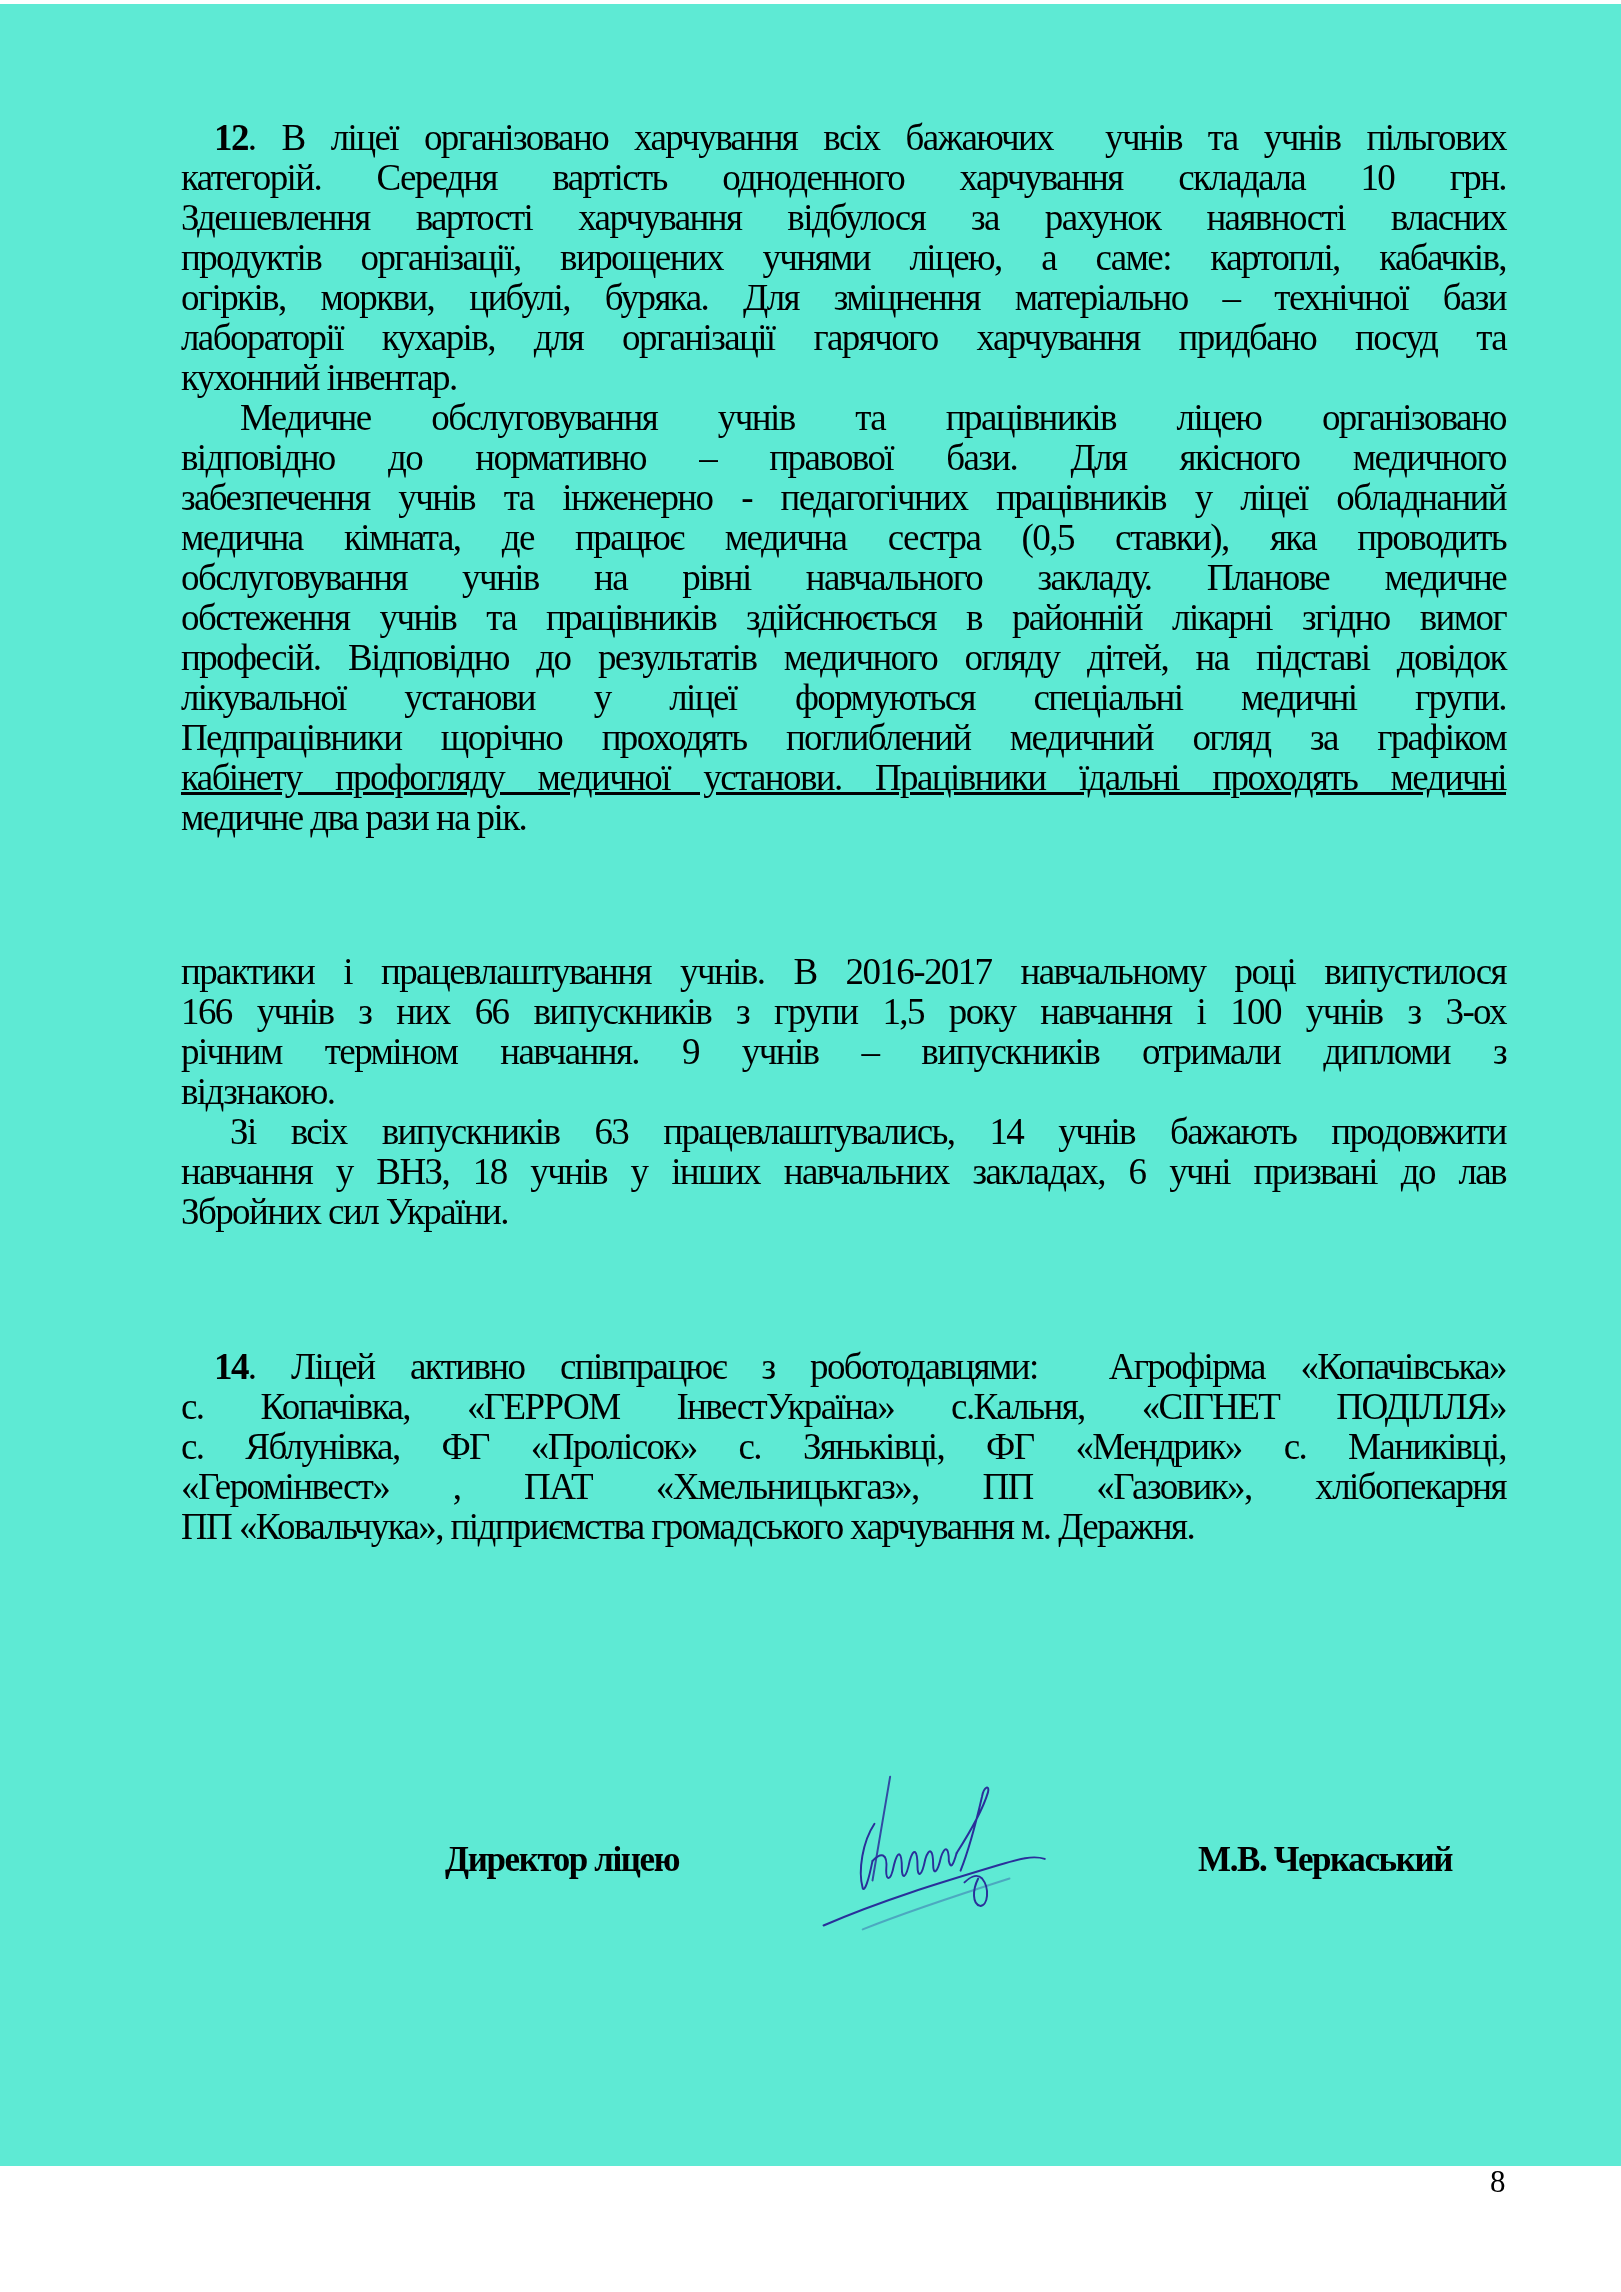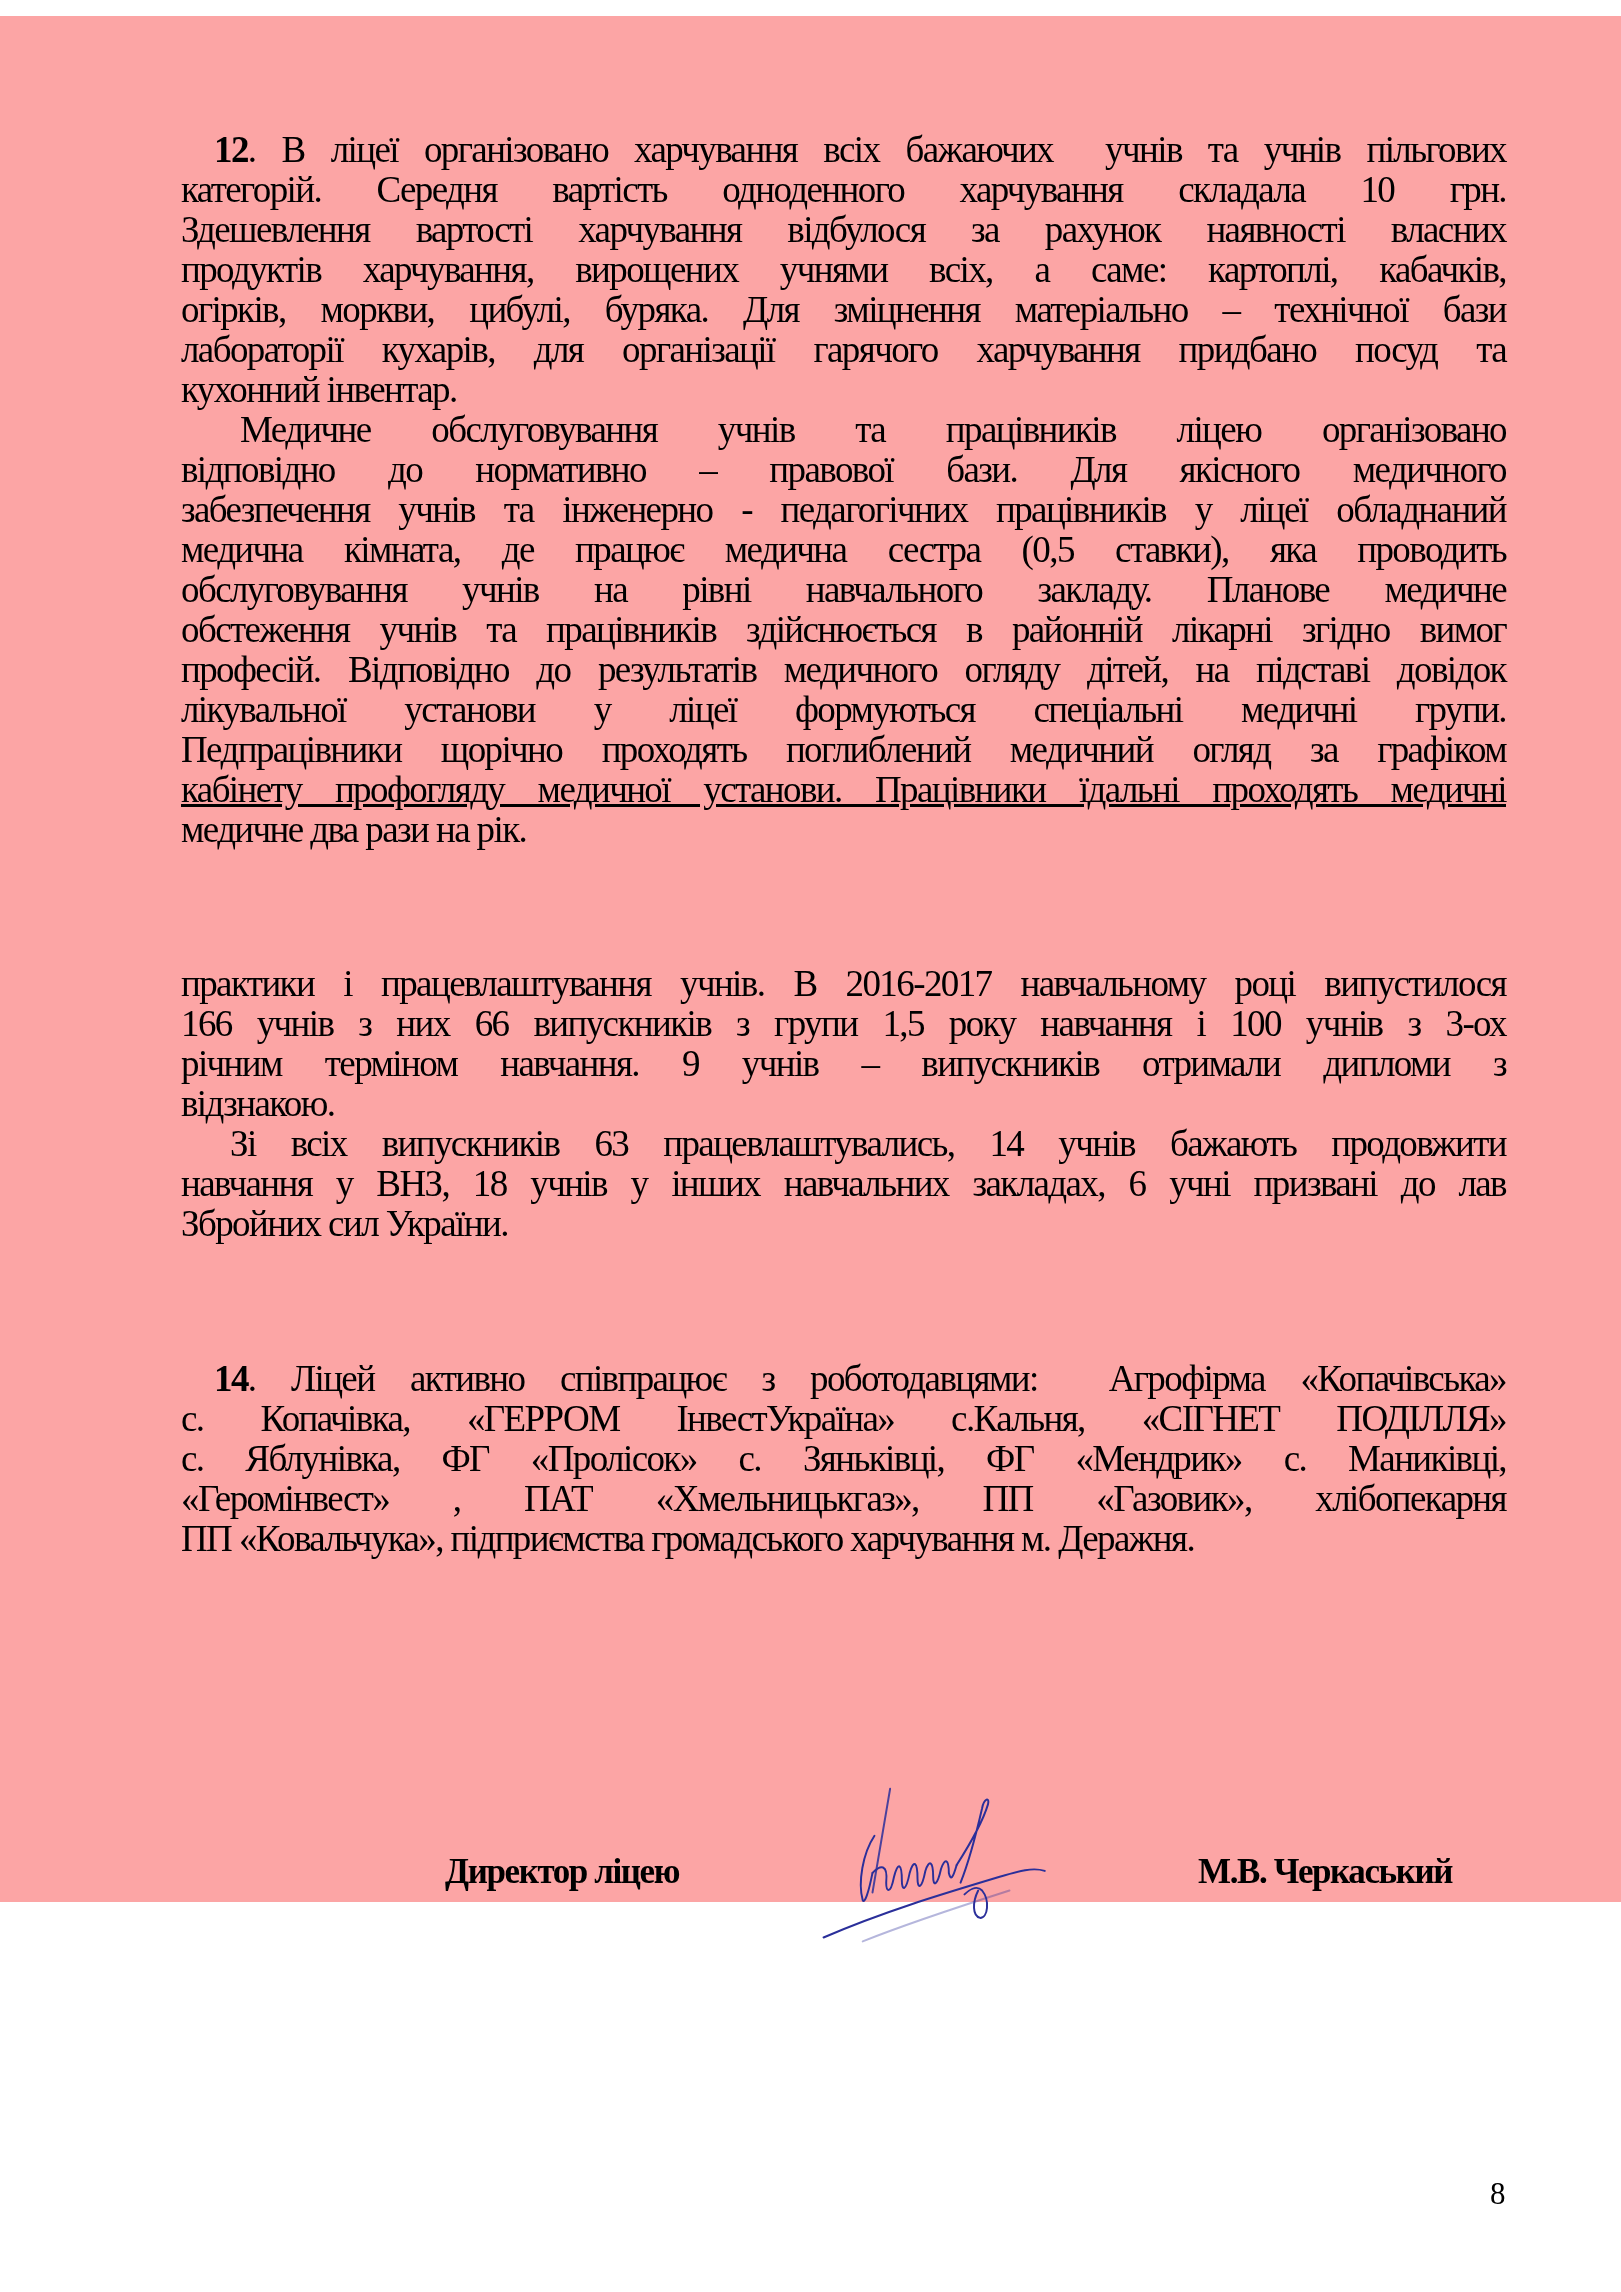--- a/index.html
+++ b/index.html
@@ -1,17 +1,17 @@
 <!DOCTYPE html>
 <html><head>
 <meta charset="utf-8">
 <style>
   html, body { margin: 0; padding: 0; background: #ffffff; }
   body { width: 1621px; height: 2293px; position: relative; overflow: hidden; }
-  .page { position: absolute; left: 0; top: 16px; width: 1621px; height: 1886px; background: #fca5a5; }
+  .page { position: absolute; left: 0; top: 4px; width: 1621px; height: 2162px; background: #5eead4; }
   .text-block {
     position: absolute; left: 181px; width: 1325px;
     font-family: "Liberation Serif", serif;
     font-size: 37px; color: #000;
   }
   .line {
     height: 40px; line-height: 40px; white-space: nowrap;
     text-align: justify; text-align-last: justify;
     overflow: visible;
   }
@@ -40,21 +40,21 @@
 </style>
 </head>
 <body>
 
 <div class="page">
 
   <div class="text-block" id="sec12">
     <div class="line indent-num"><span class="inner" style="white-space: normal;"><span class="num" style="white-space: pre;">12</span><span style="white-space: pre;">. В ліцеї організовано харчування всіх бажаючих  учнів та учнів пільгових</span></span></div>
     <div class="line"><span class="inner" style="white-space: normal;">категорій.  Середня вартість  одноденного харчування складала 10 грн.</span></div>
     <div class="line"><span class="inner" style="white-space: normal;">Здешевлення вартості харчування відбулося за рахунок наявності власних</span></div>
-    <div class="line"><span class="inner" style="white-space: normal;">продуктів харчування, вирощених учнями всіх, а саме: картоплі, кабачків,</span></div>
+    <div class="line"><span class="inner" style="white-space: normal;">продуктів організації, вирощених учнями ліцею, а саме: картоплі, кабачків,</span></div>
     <div class="line"><span class="inner" style="white-space: normal;">огірків, моркви, цибулі, буряка. Для зміцнення матеріально – технічної бази</span></div>
     <div class="line"><span class="inner" style="white-space: normal;">лабораторії  кухарів, для організації гарячого харчування придбано посуд та</span></div>
     <div class="line last"><span class="inner" style="white-space: pre;">кухонний інвентар.</span></div>
 
     <div class="line indent-para"><span class="inner" style="white-space: normal;">Медичне обслуговування учнів та працівників ліцею організовано</span></div>
     <div class="line"><span class="inner" style="white-space: normal;">відповідно до нормативно – правової бази.  Для якісного медичного</span></div>
     <div class="line"><span class="inner" style="white-space: normal;">забезпечення учнів та інженерно - педагогічних працівників у ліцеї обладнаний</span></div>
     <div class="line"><span class="inner" style="white-space: normal; font-family: Liberation Serif, serif;">медична кімната, де працює медична сестра (0,5 ставки), яка проводить</span></div>
     <div class="line"><span class="inner" style="white-space: normal;">обслуговування учнів на рівні навчального закладу. Планове медичне</span></div>
     <div class="line"><span class="inner" style="white-space: normal;">обстеження учнів та працівників здійснюється в районній лікарні згідно вимог</span></div>

